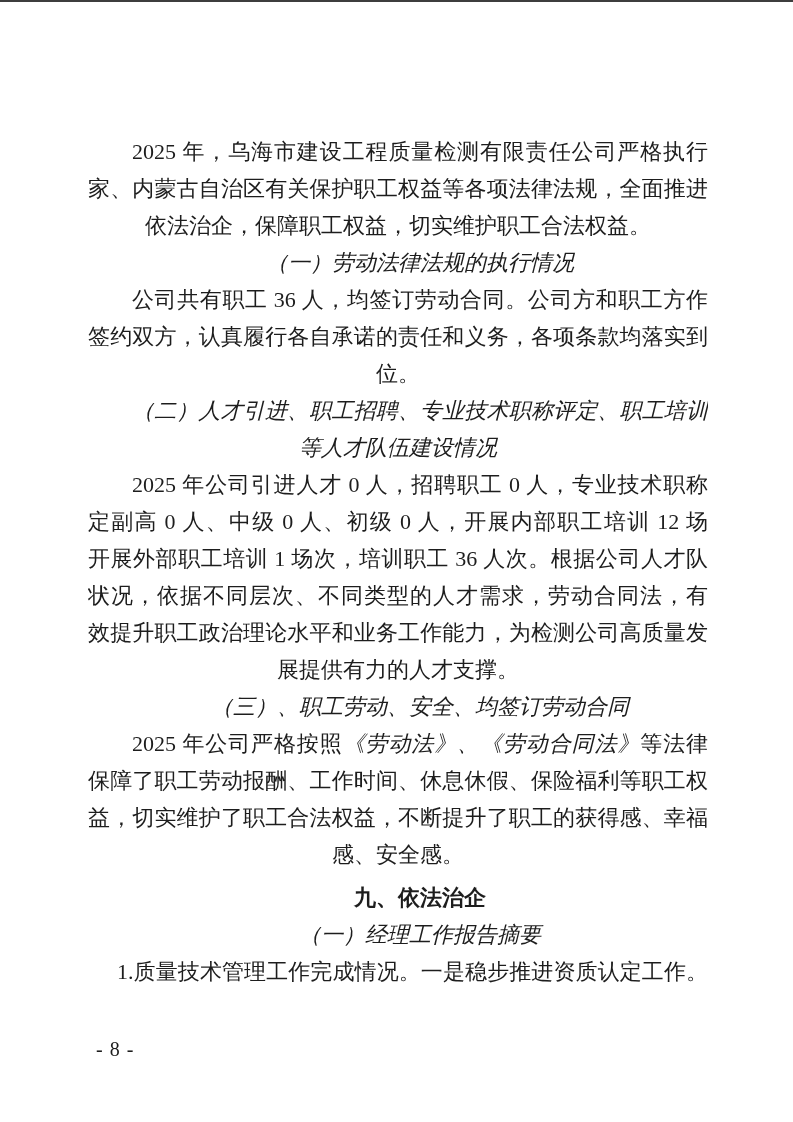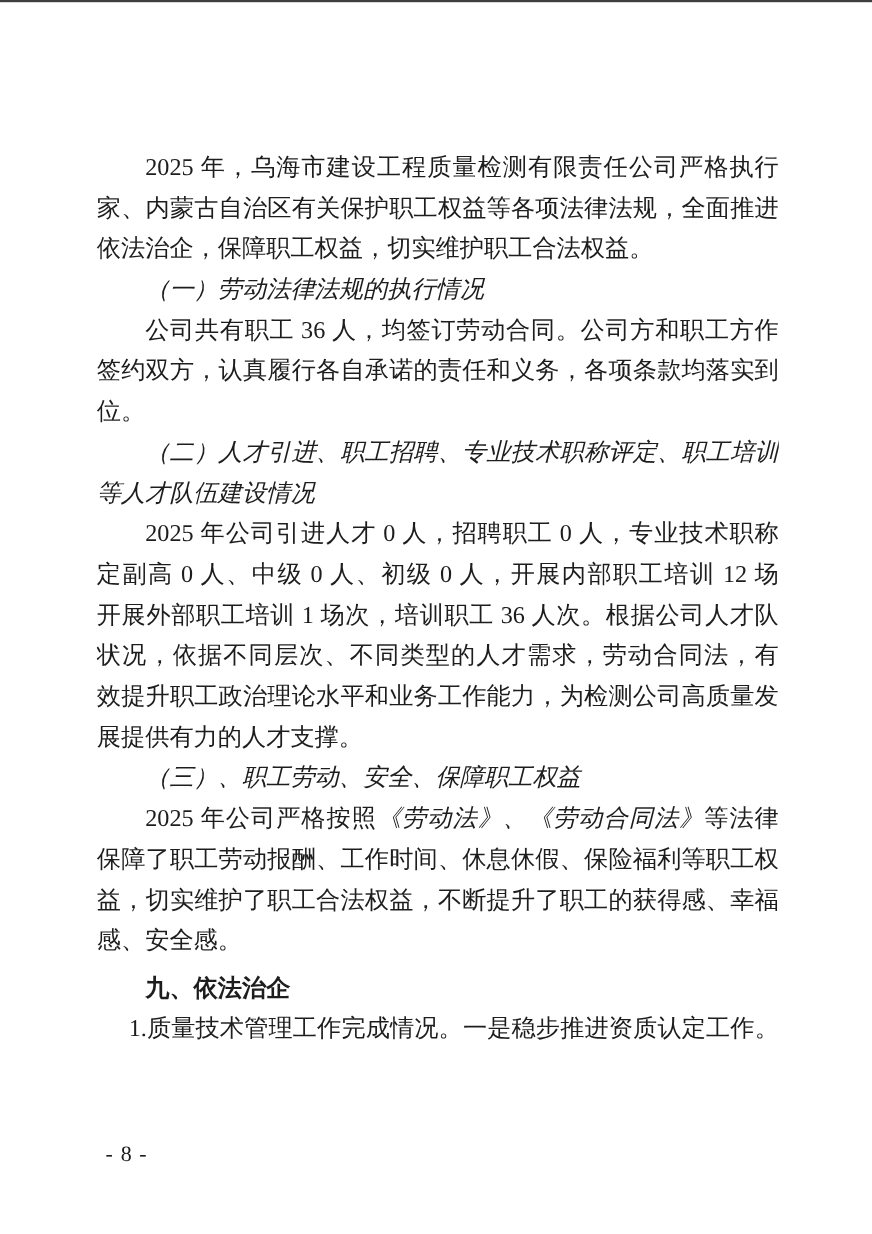--- a/index.html
+++ b/index.html
@@ -22,21 +22,21 @@
     position: absolute;
     left: 88px;
     top: 133px;
     width: 620px;
   }
   .ln {
     font-size: 22px;
     line-height: 37px;
     height: 37px;
     overflow: hidden;
-    text-align: left;
+    text-align: center;
   }
   .j {
     text-align: justify;
     text-align-last: justify;
   }
   .ind  { text-indent: 44px; }
   .ind2 { text-indent: 29px; }
   .kai  { font-style: italic; }
   .hei  {
     font-family: "Liberation Sans", "DejaVu Sans", sans-serif;
@@ -90,36 +90,39 @@
     <div>
       <div class="ln j ind">2025 年公司引进人才 0 人，招聘职工 0 人，专业技术职称评</div>
       <div class="ln j">定副高 0 人、中级 0 人、初级 0 人，开展内部职工培训 12 场次，</div>
       <div class="ln j">开展外部职工培训 1 场次，培训职工 36 人次。根据公司人才队伍</div>
       <div class="ln j">状况，依据不同层次、不同类型的人才需求，劳动合同法，有</div>
       <div class="ln j">效提升职工政治理论水平和业务工作能力，为检测公司高质量发</div>
       <div class="ln">展提供有力的人才支撑。</div>
     </div>
 
     <div>
-      <div class="ln kai ind">（三）、职工劳动、安全、保障职工权益</div>
+      <div class="ln kai ind">（三）、职工劳动、安全、均签订劳动合同</div>
     </div>
 
     <div>
       <div class="ln j ind">
         <span>2025 年公司严格按照</span><span class="kai">《劳动法》、《劳动合同法》</span><span>等法律法规，</span>
       </div>
       <div class="ln j">保障了职工劳动报酬、工作时间、休息休假、保险福利等职工权</div>
       <div class="ln j">益，切实维护了职工合法权益，不断提升了职工的获得感、幸福</div>
       <div class="ln">感、安全感。</div>
     </div>
 
     <div>
       <div class="ln hei ind mt">九、依法治企</div>
     </div>
 
+    <div>
+      <div class="ln kai ind">（一）经理工作报告摘要</div>
+    </div>
 
     <div>
       <div class="ln j ind2">
         <span>1.质量技术管理工作完成情况。</span><span class="em-bold">一是</span><span>稳步推进资质认定工作。</span>
       </div>
     </div>
 
   </div>
 
   <div class="pagenum">- 8 -</div>

